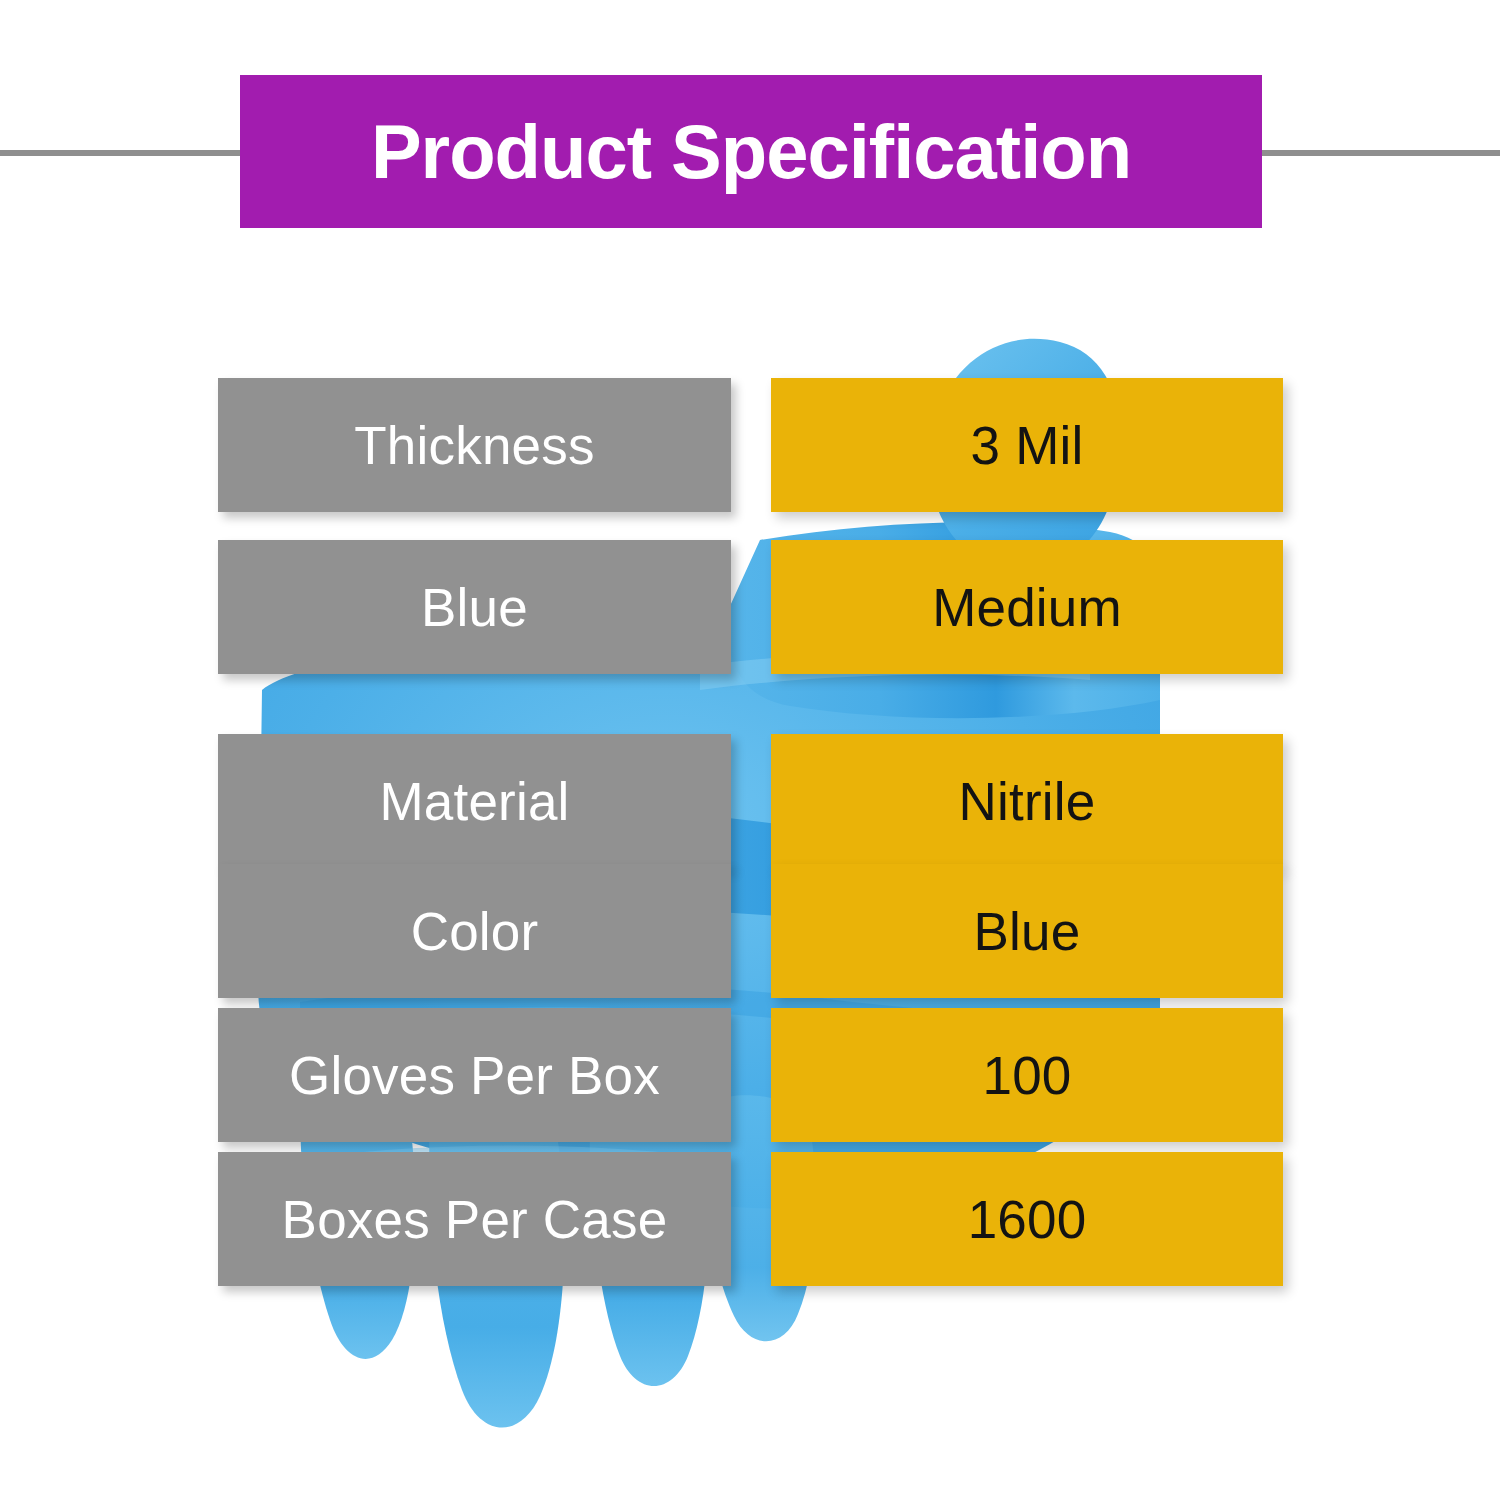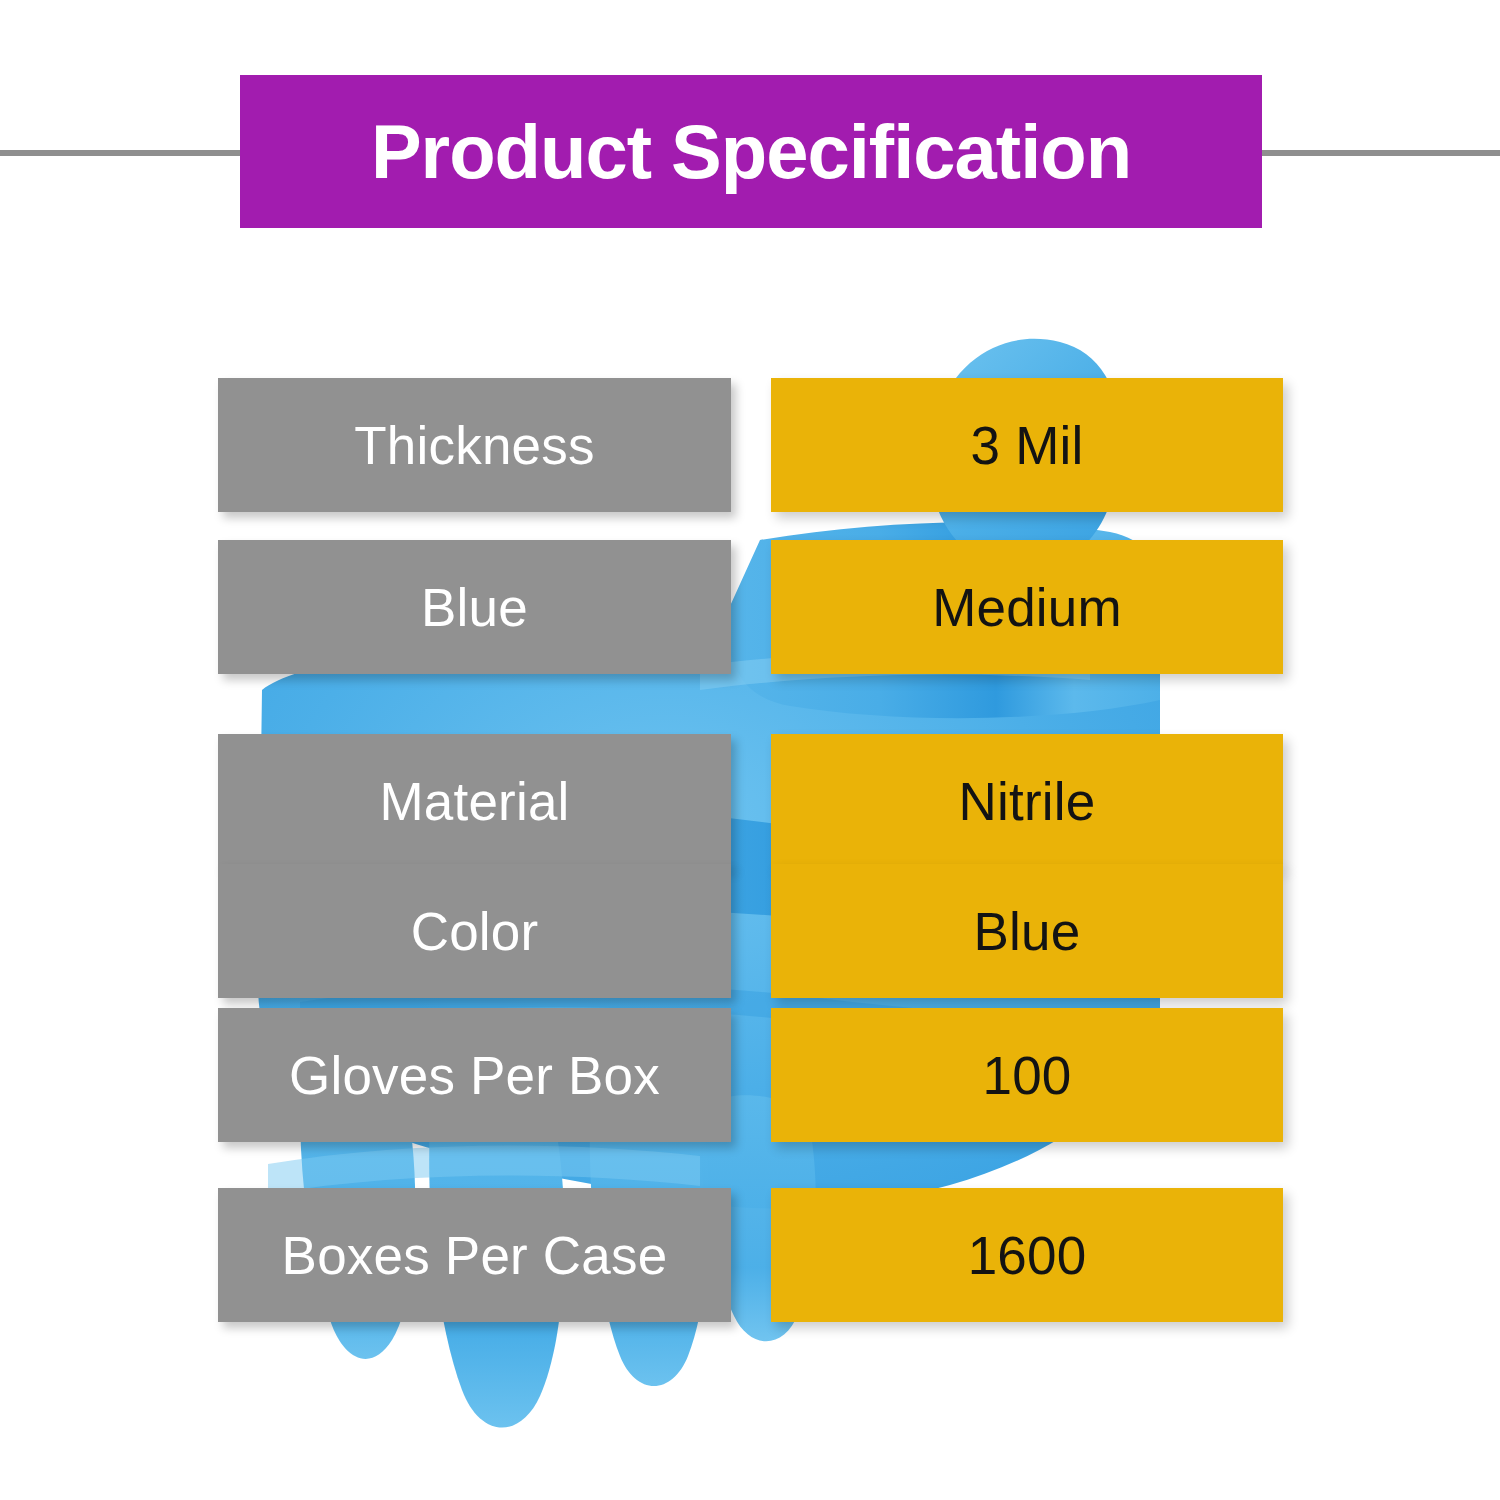--- a/index.html
+++ b/index.html
@@ -264,21 +264,21 @@
 
   <div class="spec-row" style="top:1008px;">
     <div class="cell cell-label">
       <span class="txt">Gloves Per Box</span>
     </div>
     <div class="cell cell-value">
       <span class="txt">100</span>
     </div>
   </div>
 
-  <div class="spec-row" style="top:1188px;">
+  <div class="spec-row" style="top:1152px;">
     <div class="cell cell-label">
       <span class="txt">Boxes Per Case</span>
     </div>
     <div class="cell cell-value">
       <span class="txt">1600</span>
     </div>
   </div>
 
 </div>
 

